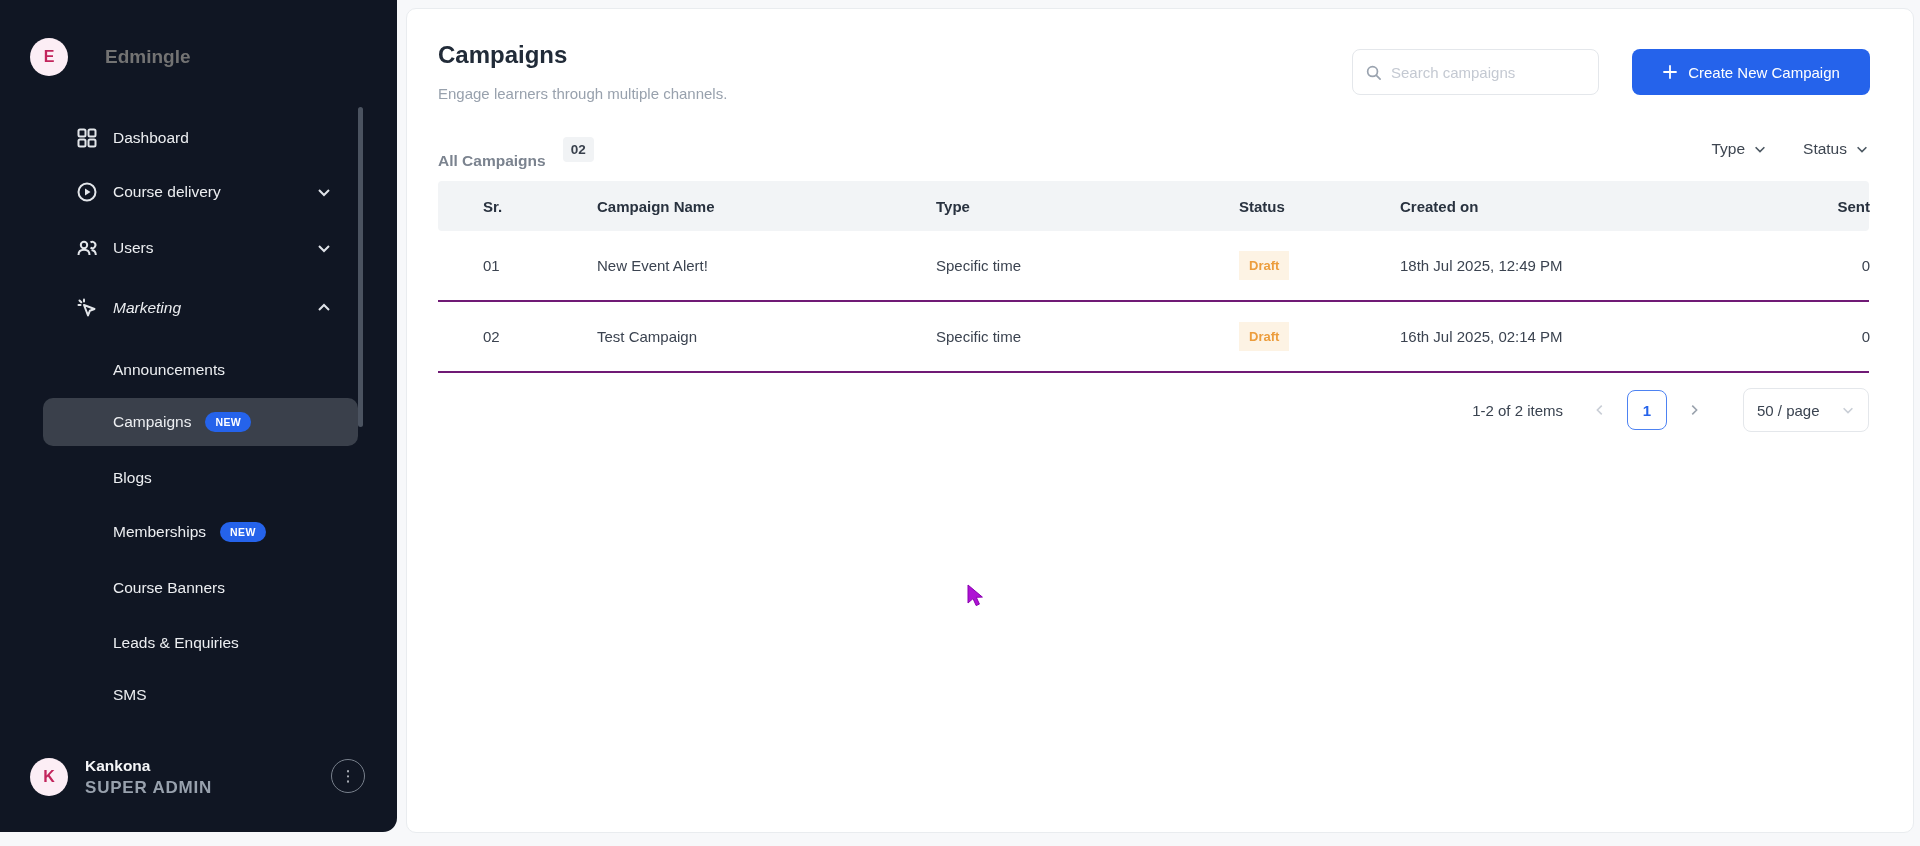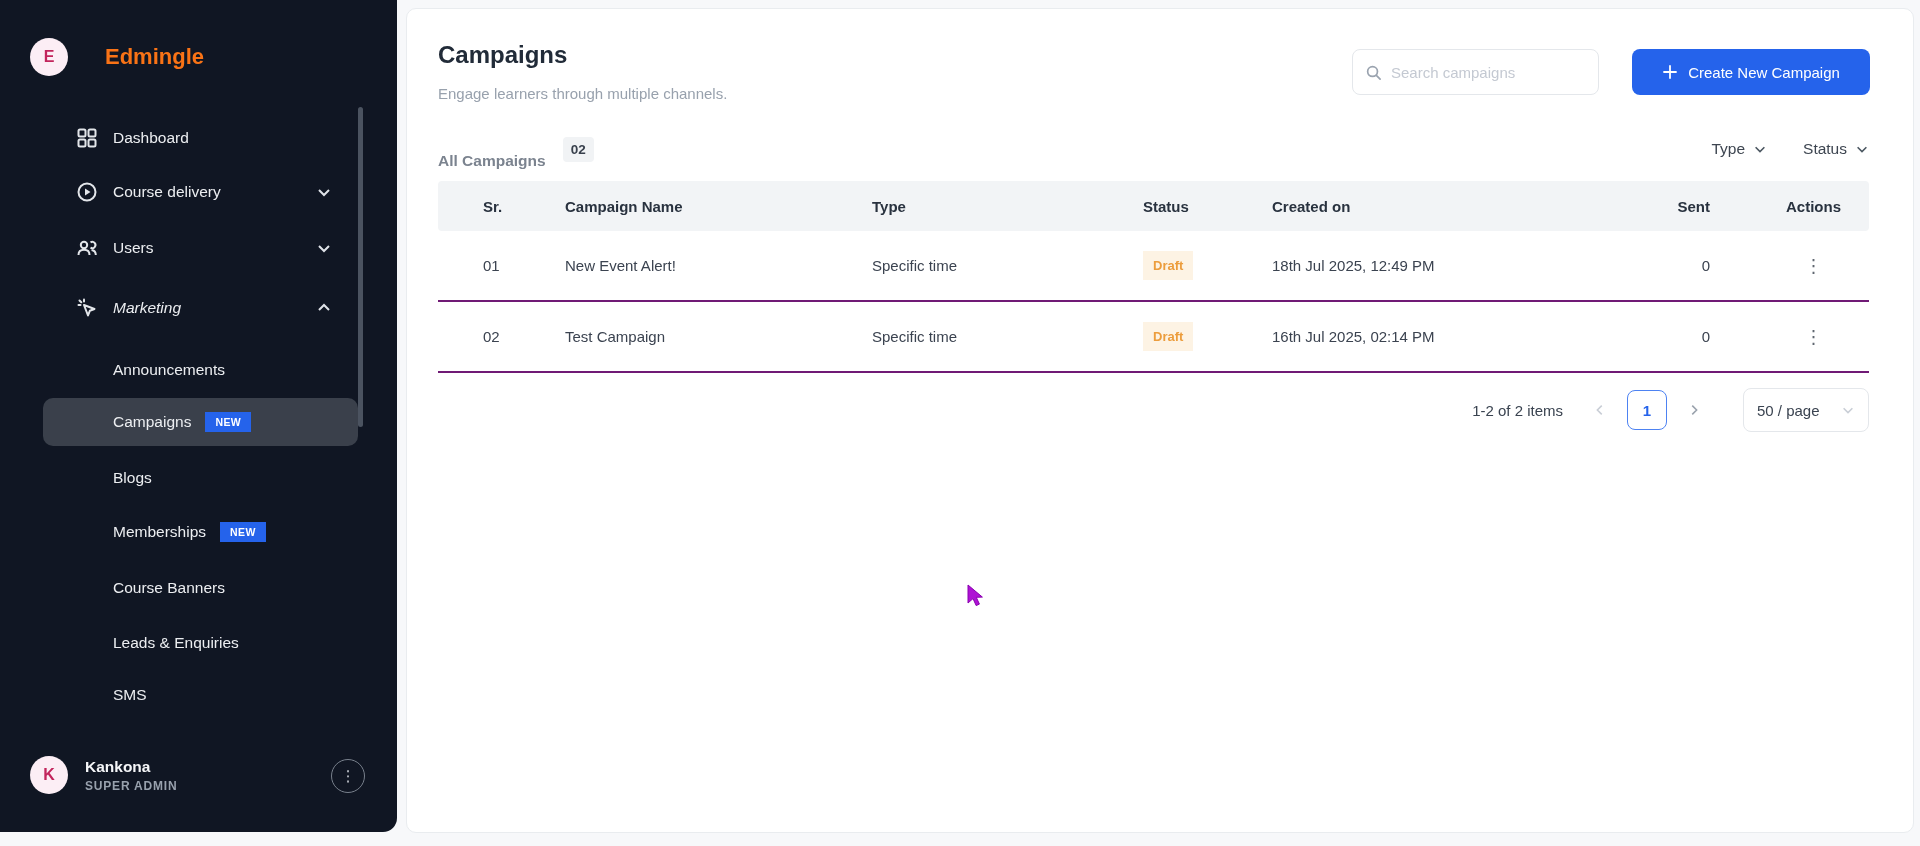--- a/index.html
+++ b/index.html
@@ -14,48 +14,48 @@
   .sidebar {
     position:absolute; left:0; top:0; width:397px; height:832px;
     background:#101623; border-radius:0 0 14px 0;
   }
   .brand { position:absolute; left:30px; top:38px; display:flex; align-items:center; gap:37px; }
   .avatar {
     width:38px; height:38px; border-radius:50%;
     background:#fceef5; color:#c2255c; font-weight:700; font-size:16px;
     display:flex; align-items:center; justify-content:center;
   }
-  .brand-name { color:#f97316; font-size:22px; font-weight:700; }
+  .brand-name { color:#737373; font-size:19px; font-weight:700; }
   .nav-item {
     position:absolute; left:43px; right:39px; height:48px;
     display:flex; align-items:center; color:#eceef1; font-size:15.5px;
     border-radius:10px; cursor:pointer;
   }
   .nav-item .nico { position:absolute; left:32px; width:24px; height:24px; color:#e3e6ea; }
   .nav-item .nlabel { position:absolute; left:70px; }
   .nav-item .chev { position:absolute; right:26px; width:16px; height:16px; color:#dfe3e8; }
   .sub-item {
     position:absolute; left:43px; right:39px; height:48px;
     display:flex; align-items:center; color:#eceef1; font-size:15.5px;
     border-radius:10px; cursor:pointer;
   }
   .sub-item .nlabel { margin-left:70px; }
   .sub-item.selected { background:#3a404b; }
   .new-badge {
     margin-left:14px; background:#2563eb; color:#ffffff;
     font-size:10.5px; font-weight:700; letter-spacing:.4px;
-    padding:5px 10px; border-radius:0; line-height:1;
+    padding:5px 10px; border-radius:10px; line-height:1;
   }
   .side-scrollbar {
     position:absolute; left:358px; top:107px; width:5px; height:320px;
     background:#4b5360; border-radius:3px;
   }
   .side-user { position:absolute; left:30px; top:756px; display:flex; align-items:center; gap:17px; }
   .user-name { color:#f5f6f8; font-size:15.5px; font-weight:700; line-height:1.25; }
-  .user-role { color:#98a1ad; font-size:12px; font-weight:700; letter-spacing:.8px; margin-top:3px; }
+  .user-role { color:#98a1ad; font-size:17px; font-weight:700; letter-spacing:.8px; margin-top:3px; }
   .user-kebab {
     position:absolute; left:331px; top:759px; width:34px; height:34px;
     border:1.5px solid #78808c; border-radius:50%;
     color:#cdd2d9; display:flex; align-items:center; justify-content:center;
     font-size:15px; cursor:pointer; background:transparent;
   }
   
   .main-card {
     position:absolute; left:406px; top:8px; width:1508px; height:825px;
     background:#ffffff; border:1px solid #e9ecef; border-radius:10px;
@@ -82,21 +82,21 @@
   .tab-label { color:#7b838f; font-size:15.5px; font-weight:700;margin-top:24px; }
   .tab-count {
     margin-left:17px; background:#f1f3f5; color:#39414d;
     font-size:13.5px; font-weight:700; padding:5px 8px; border-radius:4px;
   }
   .toolbar-right { margin-left:auto; display:flex; align-items:center; gap:36px; }
   .filter { display:flex; align-items:center; gap:8px; color:#3d4550; font-size:15.5px; font-weight:500; cursor:pointer; }
   .filter .chev { width:14px; height:14px; color:#4a5660; }
   
   .table { position:absolute; left:31px; top:172px; width:1431px; }
-  .trow { display:grid; grid-template-columns:103px 307px 271px 129px 310px 200px 1fr; align-items:center; }
+  .trow { display:grid; grid-template-columns:103px 307px 271px 129px 310px 200px 1fr; align-items:center;gap:32px; }
   .thead { height:50px; background:#f2f4f6; border-radius:4px; font-size:15px; font-weight:700; color:#29323f; }
   .tbody-row { height:71px; border-bottom:2px solid #701a75; font-size:15px; color:#3b4350; }
   .cell { padding-left:24px; }
   .cell.sr { padding-left:45px; }
   .cell.sent { text-align:right; padding-right:48px; padding-left:0; }
   .cell.actions { text-align:center; padding-left:0; }
   .status-pill {
     display:inline-block; background:#fdf3e4; color:#ec9d3d;
     font-size:13px; font-weight:700; padding:8px 10px; border-radius:0; line-height:1;
   }

